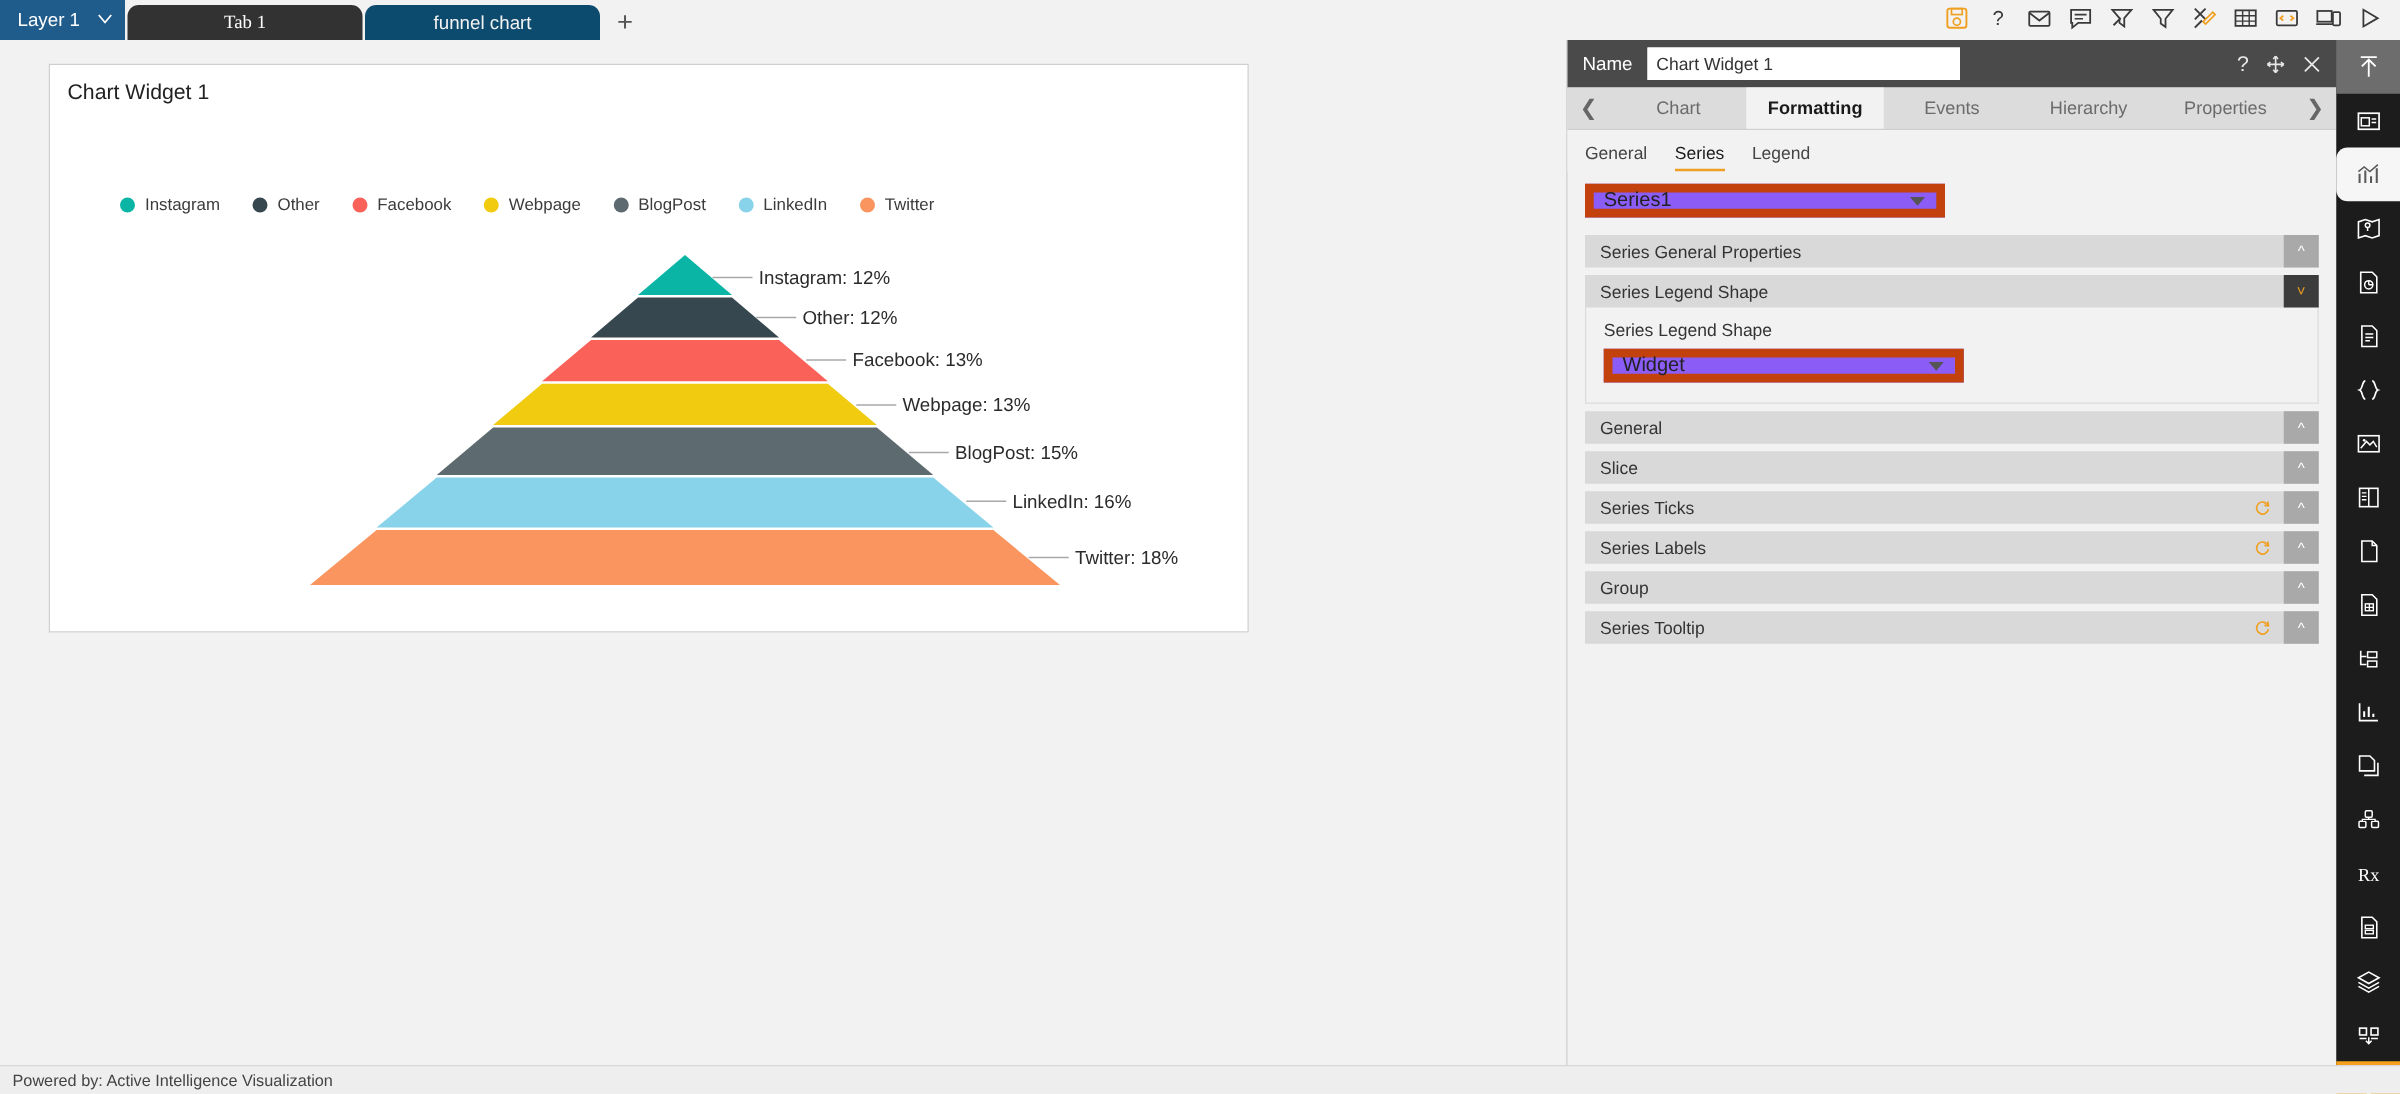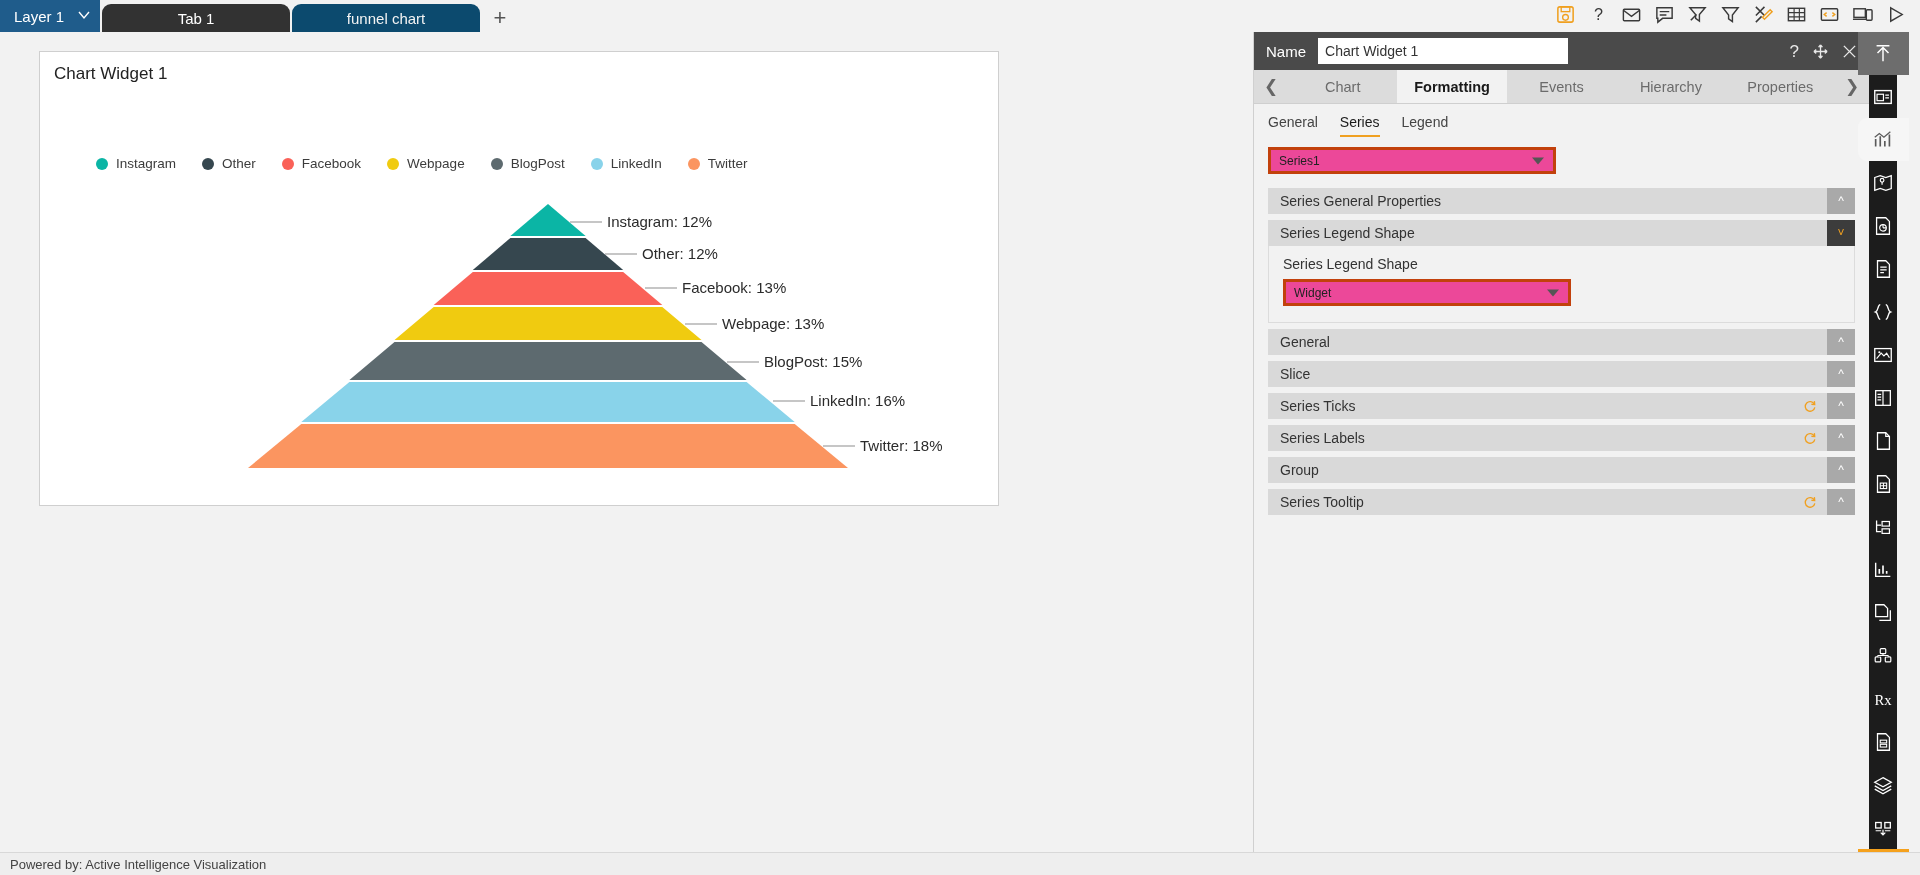--- a/index.html
+++ b/index.html
@@ -23,21 +23,21 @@
     display: flex; align-items: center; gap: 14px;
     font-size: 15px;
   }
   .layer-caret { font-size: 11px; line-height: 1; }
   .tab {
     height: 28px; margin-left: 2px; padding: 0 40px;
     border-radius: 9px 9px 0 0;
     display: flex; align-items: center; justify-content: center;
     font-size: 15px; color: #ffffff; white-space: nowrap;
   }
-  .tab.active { background: #323232; min-width: 188px; }
+  .tab.active { background: #323232; min-width: 188px; font-family: Liberation Serif, serif; }
   .tab.inactive { background: #0c4a6e; min-width: 188px; color: #f3f3f3; }
   .tab-add {
     width: 40px; height: 28px; display: flex; align-items: center;
     justify-content: center; font-size: 22px; color: #555; font-weight: 300;
   }
   .topbar-icons {
     margin-left: auto; display: flex; align-items: center; gap: 12px;
     padding: 0 14px 4px 0; height: 32px;
   }
   .ticon { width: 21px; height: 21px; display: block; }
@@ -111,23 +111,23 @@
   .ptab.active { background: #f2f2f2; color: #1a1a1a; font-weight: bold; }
 
   .subtabs {
     display: flex; gap: 22px; padding: 10px 14px 0 14px; background: #f2f2f2;
   }
   .subtab { font-size: 14px; color: #444; padding-bottom: 5px; }
   .subtab.active { color: #1a1a1a; border-bottom: 2px solid #f0a020; }
 
   .series-select-wrap { padding: 10px 14px 0 14px; }
   .sel {
-    position: relative; height: 27px; background: #ec4899;
-    border: 3px solid #c2410c; display: flex; align-items: center;
-    padding: 0 26px 0 8px; font-size: 12px; color: #222;
+    position: relative; height: 27px; background: #8b5cf6;
+    border: 7px solid #c2410c; display: flex; align-items: center;
+    padding: 0 26px 0 8px; font-size: 16px; color: #222;
   }
   .sel .arrow {
     position: absolute; right: 9px; top: 50%; transform: translateY(-50%);
     width: 0; height: 0; border-left: 6px solid transparent;
     border-right: 6px solid transparent; border-top: 7px solid #555;
   }
   .sel.w-series { width: 288px; }
   .sel.w-shape  { width: 288px; }
 
   .acc-list { padding: 14px 14px 0 14px; flex: 1; overflow: hidden; }
@@ -162,21 +162,21 @@
     display: flex; align-items: center; justify-content: center;
     font-size: 14px; background: #303030; color: #fff; border: none;
     font-family: "Liberation Sans", sans-serif; cursor: pointer;
   }
   .btn.light { background: #ffffff; color: #333; }
   .btn.accent { background: #f5a11d; color: #fff; }
 
   
   .rail {
     position: absolute; left: 1869px; top: 32px;
-    width: 28px; height: 820px; background: #1c1c1c;
+    width: 51px; height: 820px; background: #1c1c1c;
     display: flex; flex-direction: column; align-items: center;
   }
   .rail-item {
     width: 51px; height: 43px; display: flex; align-items: center;
     justify-content: center; color: #ffffff; flex: none;
   }
   .rail-item svg { width: 22px; height: 22px; display: block; }
   .rail-item.top-hl { background: #6d6d6d; }
   .rail-item.sel-light { background: #f6f6f6; color: #5a5a5a; border-radius: 9px 0 0 9px; }
   .rail-item.accent { background: #f5a11d; }

